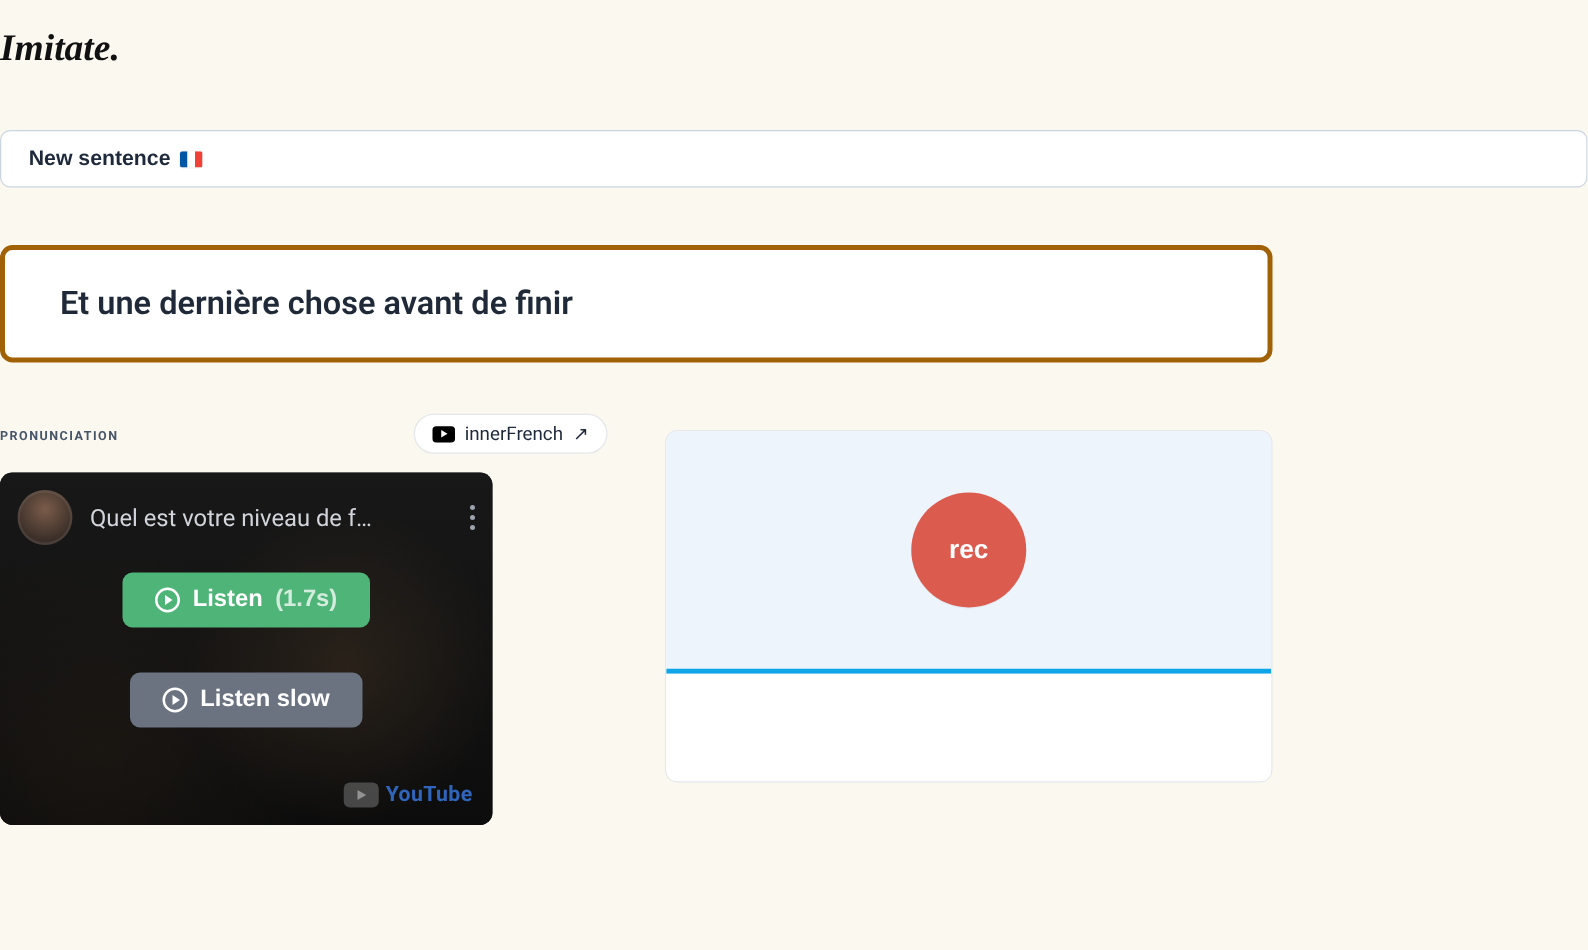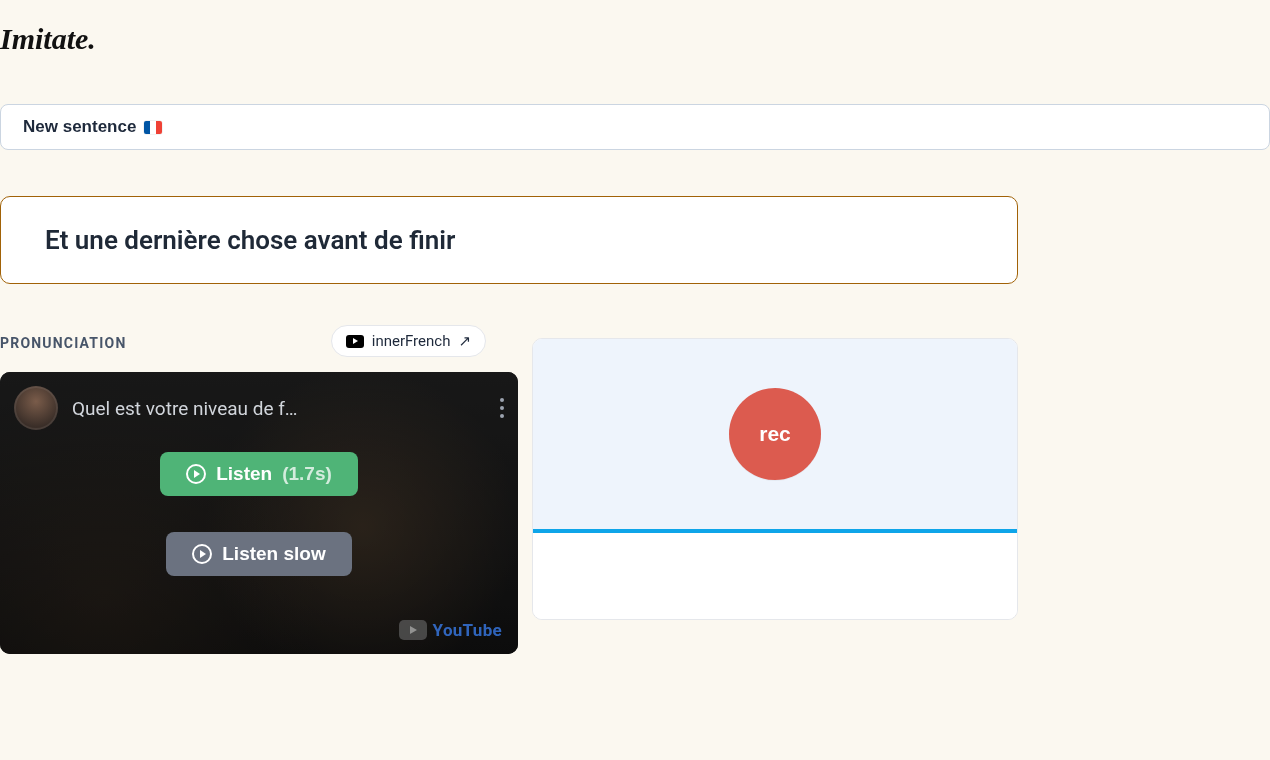--- a/index.html
+++ b/index.html
@@ -47,21 +47,21 @@
   }
   .flag span { flex: 1; }
   .flag .b { background: #0055a4; }
   .flag .w { background: #ffffff; }
   .flag .r { background: #ef4135; }
 
   .sentence-card {
     margin-top: 46px;
     width: 1018px;
     background: #fff;
-    border: 1px solid #a16207;
+    border: 4px solid #a16207;
     border-radius: 10px;
     padding: 28px 44px;
   }
   .sentence-text {
     font-size: 26px;
     font-weight: 600;
     color: #1f2937;
   }
 
   .columns {
@@ -74,21 +74,21 @@
   .col-left { width: 486px; position: relative; }
   .col-right { flex: 1; }
 
   .section-header-row {
     display: flex;
     align-items: center;
     justify-content: space-between;
     height: 34px;
   }
   .section-label {
-    font-size: 14px;
+    font-size: 10px;
     font-weight: 700;
     letter-spacing: 1.2px;
     color: #475569;
     text-transform: uppercase;
   }
   .source-pill {
     background: #fff;
     border: 1px solid #e5e7eb;
     border-radius: 999px;
     padding: 6px 14px;
@@ -116,21 +116,21 @@
     border-bottom: 3px solid transparent;
     margin-left: 1px;
   }
   .arrow-ne {
     font-size: 15px;
     color: #1e293b;
   }
 
   .video-frame {
     margin-top: 12px;
-    width: 518px;
+    width: 394px;
     height: 282px;
     border-radius: 10px;
     overflow: hidden;
     position: relative;
     background: #1a1a1a;
   }
   .video-bg {
     position: absolute; inset: 0;
     background:
       radial-gradient(circle at 70% 55%, rgba(120,90,60,0.45), rgba(20,20,20,0.0) 40%),

